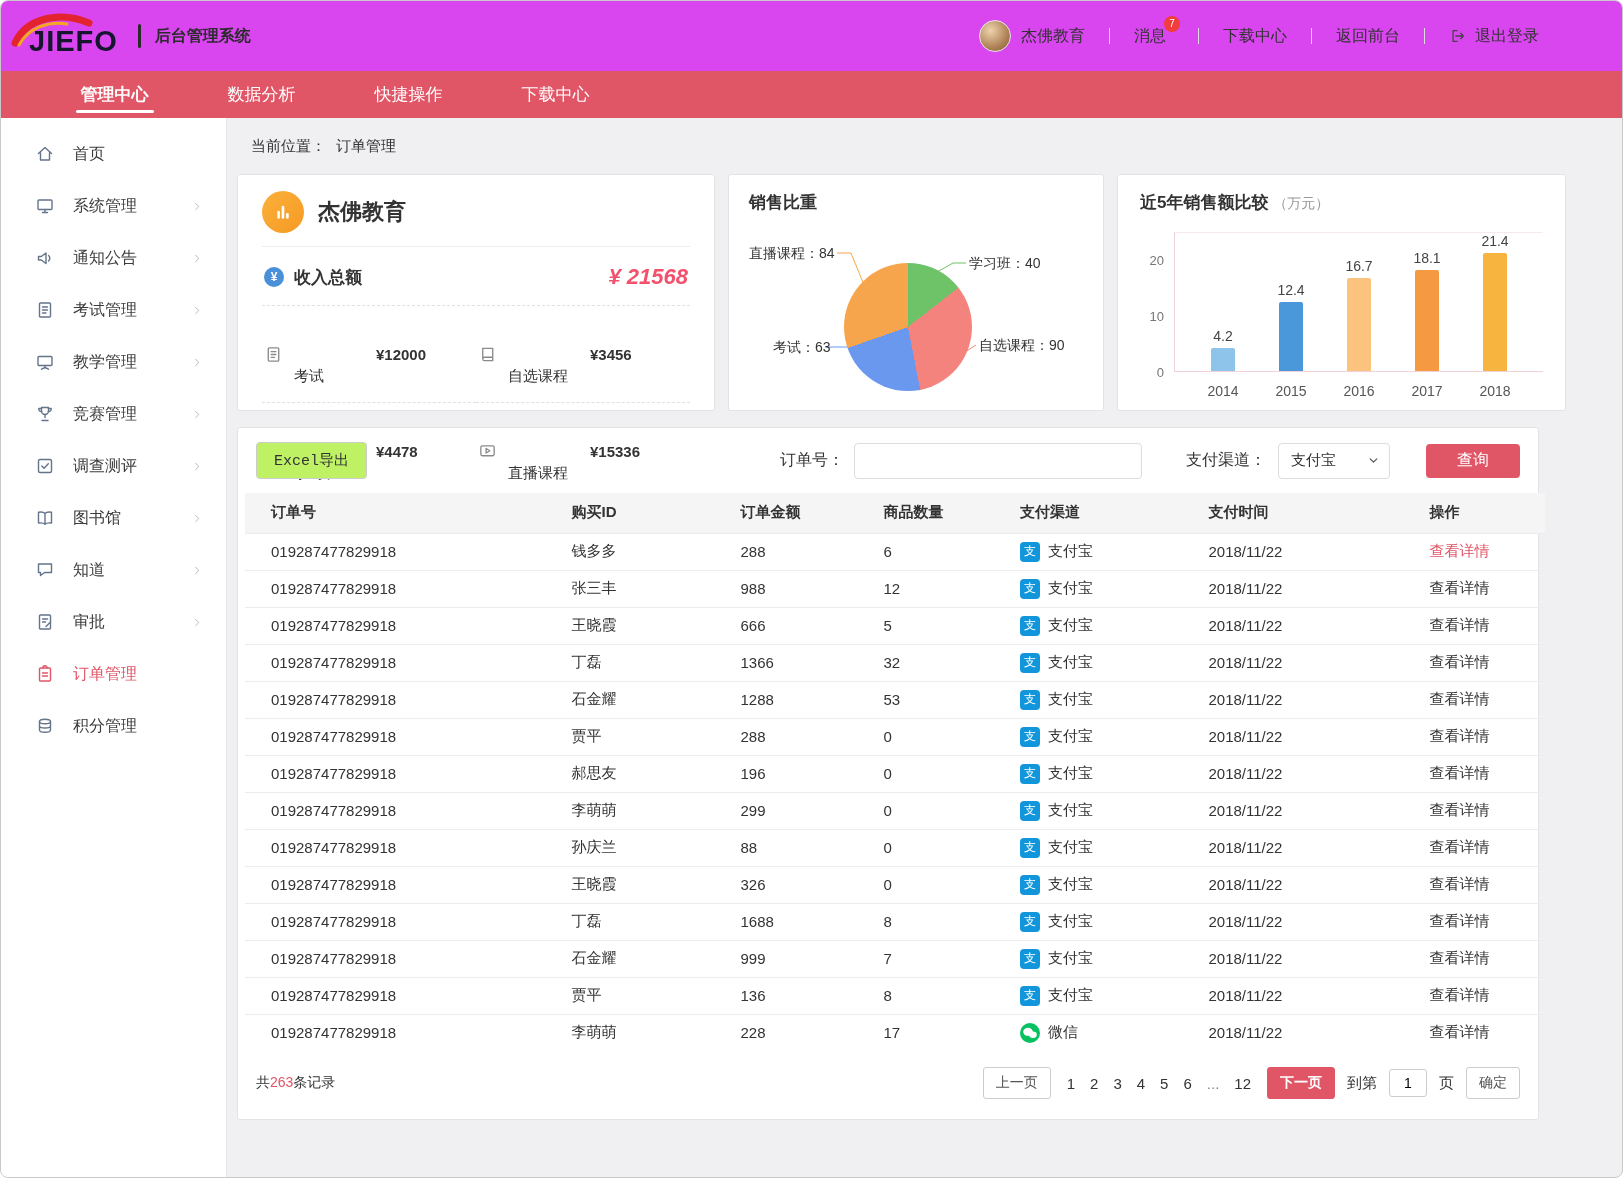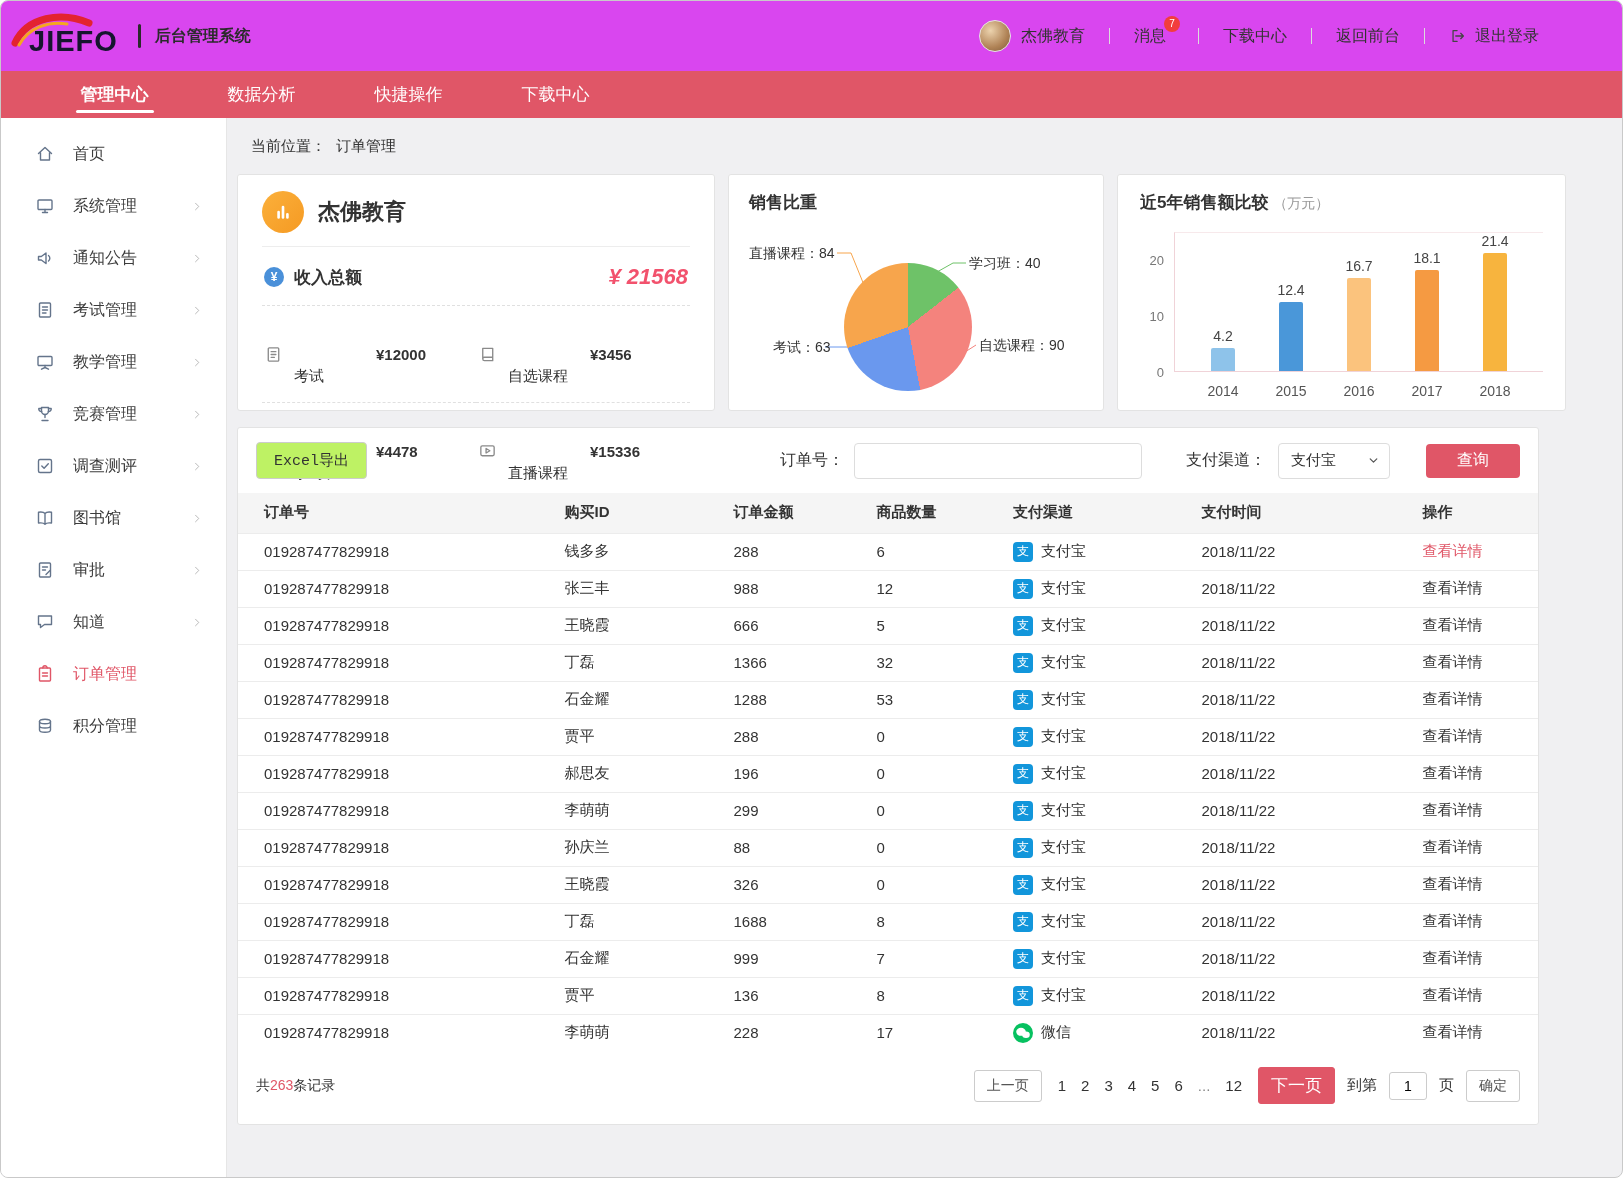--- a/index.html
+++ b/index.html
@@ -93,38 +93,38 @@
 .filter-row{display:flex;align-items:center;padding:14px 18px;}
 .btn-export{padding:8px 17px;border:1px solid #ccc;border-radius:4px;background:#bef264;font-size:15px;color:#333;cursor:pointer;font-family:Liberation Mono, monospace;}
 .f-label{font-size:16px;color:#333;white-space:nowrap;}
 .order-label{margin-left:auto;}
 .order-input{width:288px;height:36px;border:1px solid #ddd;border-radius:4px;padding:0 10px;font-size:14px;margin-left:10px;font-family:inherit;}
 .pay-label{margin-left:44px;}
 .pay-select{width:112px;height:36px;border:1px solid #ddd;border-radius:4px;display:flex;align-items:center;justify-content:space-between;padding:0 10px 0 12px;font-size:15px;margin-left:12px;cursor:pointer;background:#fff;}
 .caret{width:11px;height:11px;color:#555;}
 .btn-search{width:94px;height:34px;background:var(--accent);color:#fff;border:none;border-radius:4px;font-size:16px;margin-left:36px;cursor:pointer;font-family:inherit;}
 
-table.orders{width:100%;border-collapse:collapse;font-size:15px;}
+table.orders{width:100%;border-collapse:collapse;font-size:15px;margin-left:7px;}
 .orders thead th{background:#f5f5f5;height:40px;text-align:left;font-weight:bold;color:#333;padding:0 8px;}
 .orders th:first-child,.orders td:first-child{padding-left:26px;}
 .orders tbody td{height:37px;border-top:1px solid #ececec;padding:0 8px;color:#333;}
 .channel{display:flex;align-items:center;gap:8px;}
 .pay-ic{width:20px;height:20px;border-radius:4px;color:#fff;font-size:12px;display:flex;align-items:center;justify-content:center;flex:0 0 auto;}
 .pay-ic.wechat{border-radius:50%;overflow:hidden;}
 .detail-link{cursor:pointer;color:#333;}
 .detail-link.hl{color:var(--accent);}
 
 .pagination-row{display:flex;align-items:center;padding:16px 18px 18px;font-size:14px;}
 .total b{color:var(--accent);font-weight:normal;}
 .pager{margin-left:auto;display:flex;align-items:center;gap:12px;font-size:15px;}
 .pg-btn,.pg-confirm{border:1px solid #ccc;border-radius:3px;padding:6px 12px;background:#fff;color:#555;font-size:14px;cursor:pointer;font-family:inherit;}
 .pg-pages{display:flex;gap:15px;margin:0 4px;}
 .pg-num{cursor:pointer;color:#333;}
 .pg-num.ellipsis{cursor:default;color:#888;}
-.pg-next{background:var(--accent);border:1px solid var(--accent);border-radius:3px;color:#fff;padding:6px 12px;font-size:17px;cursor:pointer;font-family:inherit;}
+.pg-next{background:var(--accent);border:1px solid var(--accent);border-radius:3px;color:#fff;padding:6px 12px;font-size:14px;cursor:pointer;font-family:inherit;font-weight:bold;}
 .goto-label{color:#333;}
 .goto-input{width:38px;height:28px;border:1px solid #ccc;border-radius:3px;text-align:center;font-size:14px;font-family:inherit;}
 </style>
 </head>
 <body>
 
 <div class="page">
 
   <header class="topbar">
     <div class="logo-area">
@@ -277,38 +277,38 @@
           <span class="side-label">图书馆</span>
           <span class="icon chev">
             <svg viewBox="0 0 20 20" fill="none" stroke="currentColor" stroke-width="1.4" stroke-linecap="round" stroke-linejoin="round">
               <path d="M7 5 l5 5 -5 5"></path>
             </svg>
           </span>
         </div>
         <div class="side-item">
           <span class="icon side-ic">
             <svg viewBox="0 0 20 20" fill="none" stroke="currentColor" stroke-width="1.4" stroke-linecap="round" stroke-linejoin="round">
+              <path d="M3.5 4 h13 v8.5 H9.5 L5.5 15.5 v-3 H3.5 Z"></path>
+            </svg>
+          </span>
+          <span class="side-label">知道</span>
+          <span class="icon chev">
+            <svg viewBox="0 0 20 20" fill="none" stroke="currentColor" stroke-width="1.4" stroke-linecap="round" stroke-linejoin="round">
+              <path d="M7 5 l5 5 -5 5"></path>
+            </svg>
+          </span>
+        </div>
+        <div class="side-item">
+          <span class="icon side-ic">
+            <svg viewBox="0 0 20 20" fill="none" stroke="currentColor" stroke-width="1.4" stroke-linecap="round" stroke-linejoin="round">
               <rect x="4.5" y="3" width="11" height="14" rx="1"></rect>
               <path d="M7.5 7 h5 M7.5 10 h3 M11 14.5 l4-4"></path>
             </svg>
           </span>
           <span class="side-label">审批</span>
-          <span class="icon chev">
-            <svg viewBox="0 0 20 20" fill="none" stroke="currentColor" stroke-width="1.4" stroke-linecap="round" stroke-linejoin="round">
-              <path d="M7 5 l5 5 -5 5"></path>
-            </svg>
-          </span>
-        </div>
-        <div class="side-item">
-          <span class="icon side-ic">
-            <svg viewBox="0 0 20 20" fill="none" stroke="currentColor" stroke-width="1.4" stroke-linecap="round" stroke-linejoin="round">
-              <path d="M3.5 4 h13 v8.5 H9.5 L5.5 15.5 v-3 H3.5 Z"></path>
-            </svg>
-          </span>
-          <span class="side-label">知道</span>
           <span class="icon chev">
             <svg viewBox="0 0 20 20" fill="none" stroke="currentColor" stroke-width="1.4" stroke-linecap="round" stroke-linejoin="round">
               <path d="M7 5 l5 5 -5 5"></path>
             </svg>
           </span>
         </div>
         <div class="side-item active">
           <span class="icon side-ic">
             <svg viewBox="0 0 20 20" fill="none" stroke="currentColor" stroke-width="1.4" stroke-linecap="round" stroke-linejoin="round">
               <rect x="4.5" y="4" width="11" height="13" rx="1"></rect>

